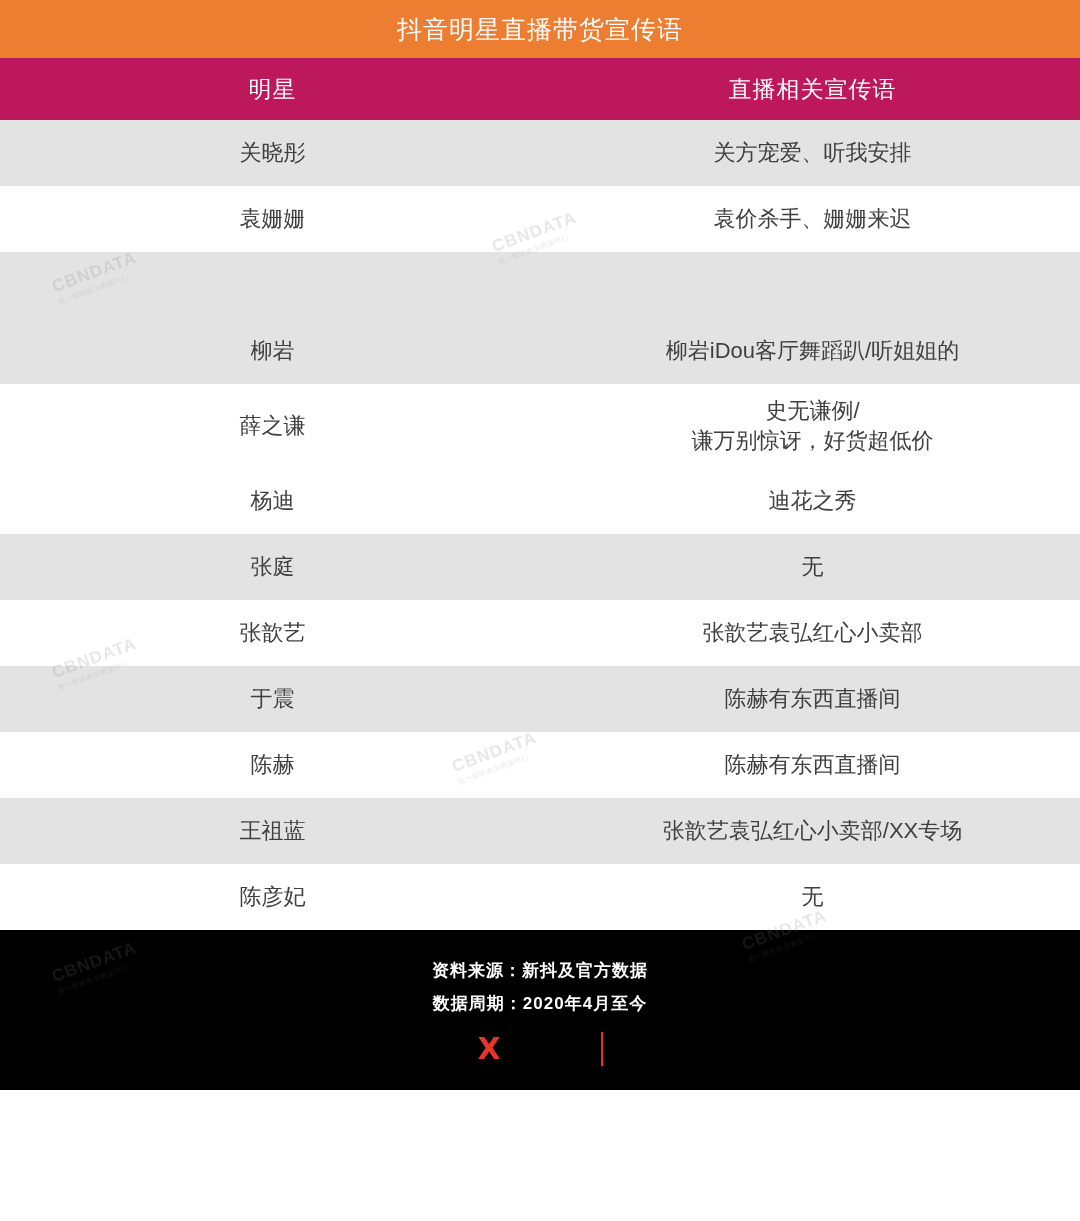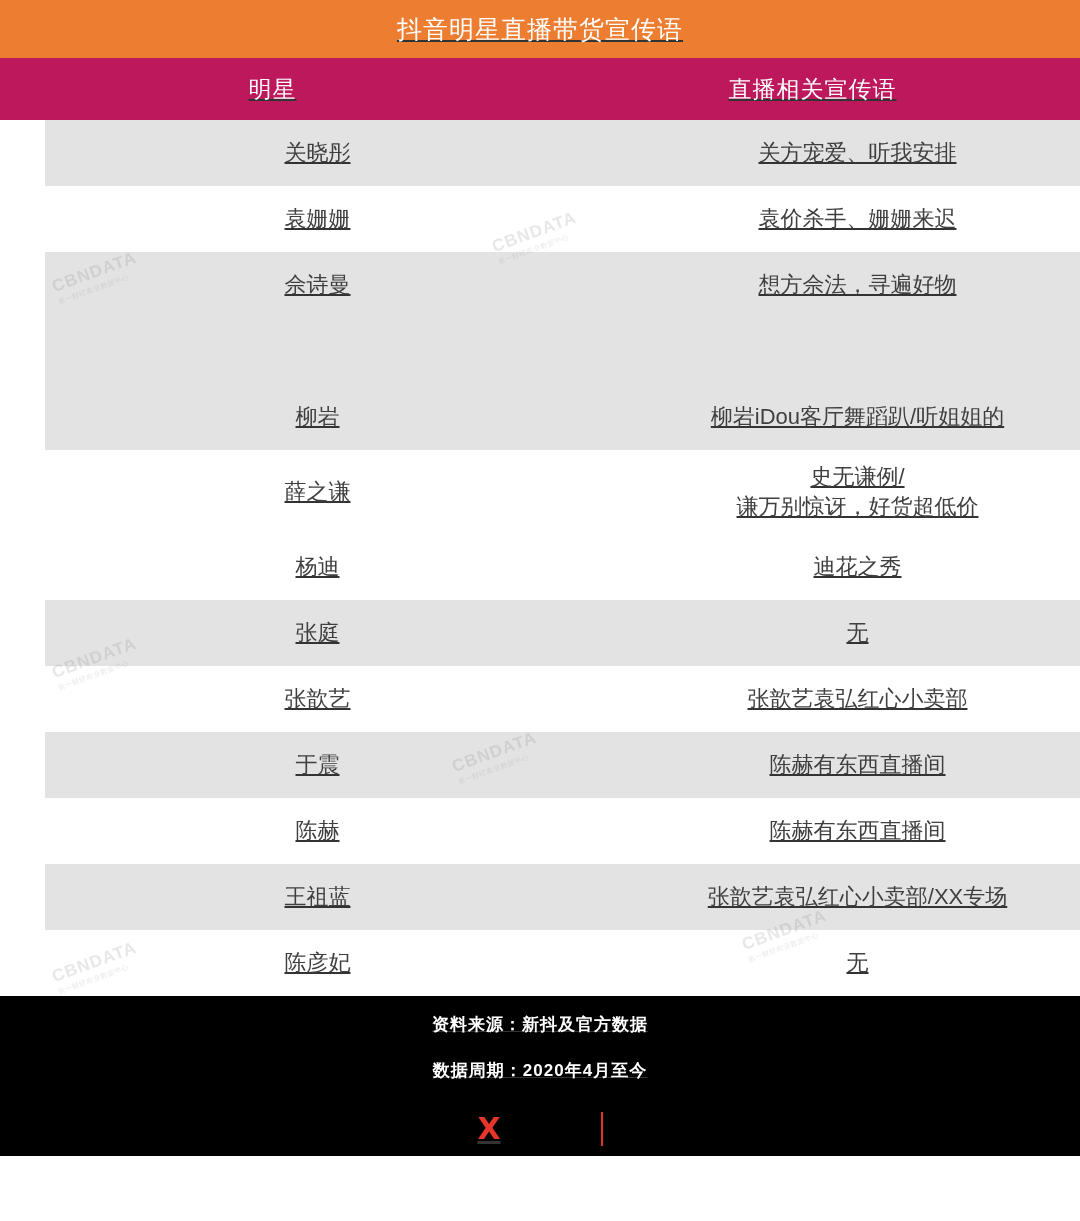--- a/index.html
+++ b/index.html
@@ -14,21 +14,20 @@
     color: #333333;
     overflow: hidden;
     position: relative;
   }
   .sheet {
     width: 1080px;
     height: 1221px;
     position: relative;
     background: #ffffff;
     overflow: hidden;
-    text-decoration: underline;
   }
   
   .title-bar {
     height: 58px;
     background: #ED7D31;
     display: flex;
     align-items: center;
     justify-content: center;
   }
   .title-bar .title-text {
@@ -47,21 +46,21 @@
   .head-cell {
     color: #ffffff;
     font-size: 23px;
     text-align: center;
     letter-spacing: 1px;
   }
   .col-a { width: 545px; flex: 0 0 545px; text-align: center; }
   .col-b { width: 535px; flex: 0 0 535px; text-align: center; }
 
   
-  .rows { position: relative; margin-left: 45px; }
+  .rows { position: relative; }
   .row {
     display: flex;
     align-items: center;
     min-height: 66px;
     box-sizing: border-box;
   }
   .row.odd { background: #E3E3E3; }
   .row.even { background: #FFFFFF; border-radius: 14px; }
   .row.tall { min-height: 84px; }
   .cell {
@@ -76,23 +75,22 @@
 
   
   .footer {
     background: #000000;
     height: 160px;
     position: relative;
     display: flex;
     flex-direction: column;
     align-items: center;
     justify-content: flex-start;
-    padding-top: 12px;
+    padding-top: 24px;
     box-sizing: border-box;
-    gap: 13px;
   }
   .footer-line {
     color: #ffffff;
     font-size: 17px;
     letter-spacing: 1px;
     margin: 5px 0;
     font-weight: bold;
   }
   .footer-logo-wrap {
     margin-top: 12px;
@@ -165,26 +163,20 @@
       </div>
     </div>
 
     <div class="row even">
       <div class="cell col-a">袁姗姗</div>
       <div class="cell col-b">
         <span class="line">袁价杀手、姗姗来迟</span>
       </div>
     </div>
 
-    <div class="row odd">
-      <div class="cell col-a">佘诗曼</div>
-      <div class="cell col-b">
-        <span class="line">想方佘法，寻遍好物</span>
-      </div>
-    </div>
 
 
     <div class="row odd">
     </div>
 
     <div class="row odd">
       <div class="cell col-a">柳岩</div>
       <div class="cell col-b">
         <span class="line">柳岩iDou客厅舞蹈趴/听姐姐的</span>
       </div>

